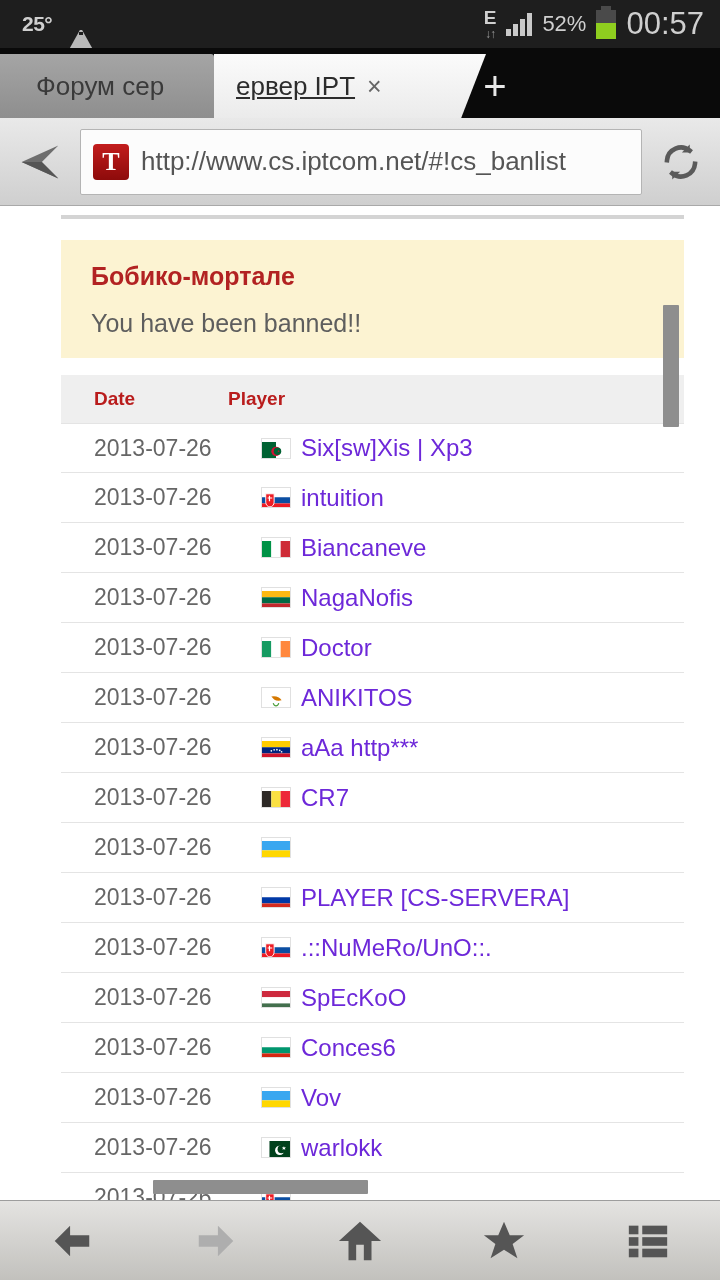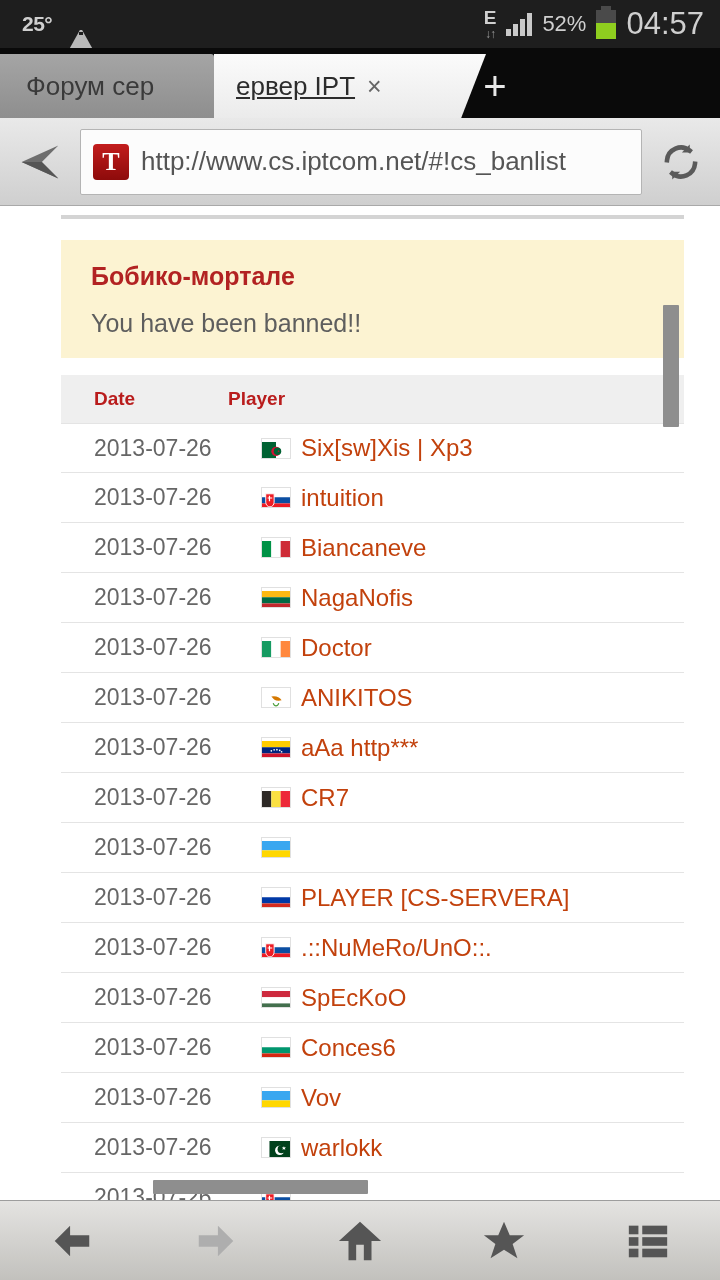--- a/index.html
+++ b/index.html
@@ -67,21 +67,21 @@
   .tab {
     position: absolute; top: 6px; height: 64px;
     display: flex; align-items: center;
   }
   .tab-inactive {
     left: 0; width: 214px;
     background: linear-gradient(to bottom, #a5a5a5, #8e8e8e);
     border-top-right-radius: 3px;
   }
   .tab-inactive .tab-label {
-    padding-left: 26px; font-size: 26px; color: #3a3a3a;
+    padding-left: 36px; font-size: 26px; color: #3a3a3a;
     white-space: nowrap; overflow: hidden;
   }
   .tab-active {
     left: 214px; width: 240px;
     background: linear-gradient(to bottom, #fbfbfb, #ebebeb);
     display: flex; align-items: center;
   }
   .tab-skew {
     position: absolute; left: 440px; top: 6px;
     width: 46px; height: 64px;
@@ -161,21 +161,21 @@
     height: 50px; display: flex; align-items: center;
     border-bottom: 1px solid #e4e4e4;
   }
   .t-row:first-of-type { border-top: 1px solid #e4e4e4; }
   .c-date {
     width: 200px; padding-left: 33px; font-size: 23px; color: #666;
     white-space: nowrap;
   }
   .c-player {
     display: flex; align-items: center; gap: 10px;
-    font-size: 24px; color: #c2410c; white-space: nowrap;
+    font-size: 24px; color: #6d28d9; white-space: nowrap;
   }
   .flag {
     width: 30px; height: 21px; flex: none;
     border: 1px solid rgba(0,0,0,0.12);
     position: relative; overflow: hidden;
     background: #fff;
   }
 
   
   .vscroll {
@@ -220,21 +220,21 @@
           <i></i>
           <i></i>
           <i></i>
           <i></i>
         </span>
       <span class="batt-pct">52%</span>
       <span class="battery">
         <span class="nub"></span>
           <span class="fill"></span>
       </span>
-      <span class="clock">04:57</span>
+      <span class="clock">00:57</span>
     </div>
   </div>
 
   <div class="tabstrip">
     <div class="tab tab-inactive">
       <span class="tab-label">Форум сер</span>
     </div>
     <div class="tab-skew"></div>
     <div class="tab tab-active">
       <span class="tab-label">ервер IPT</span>

